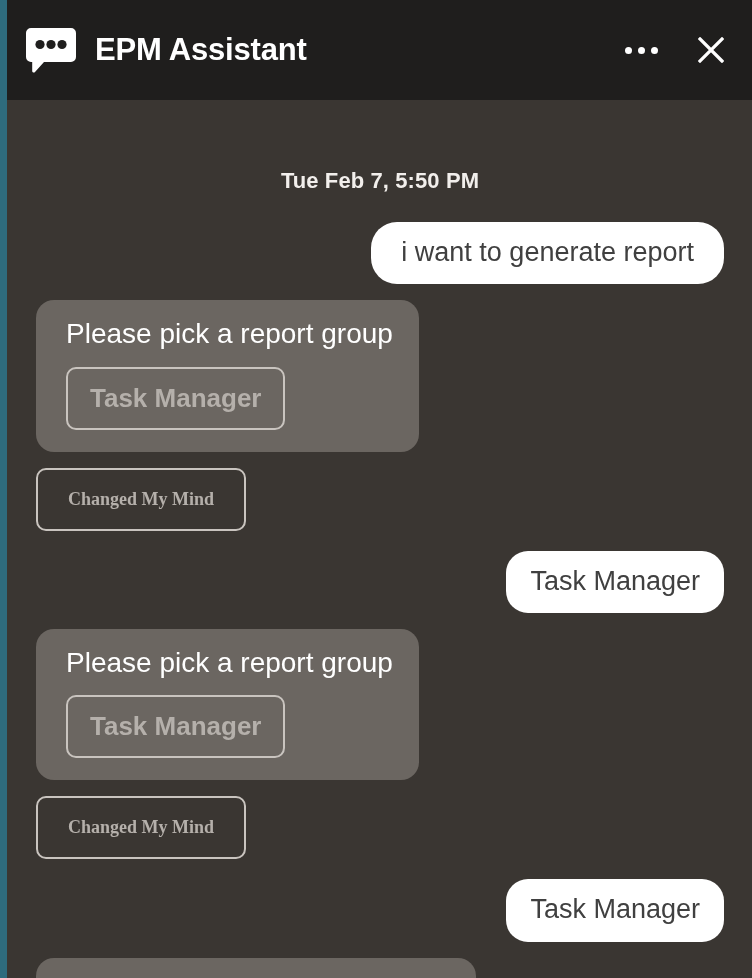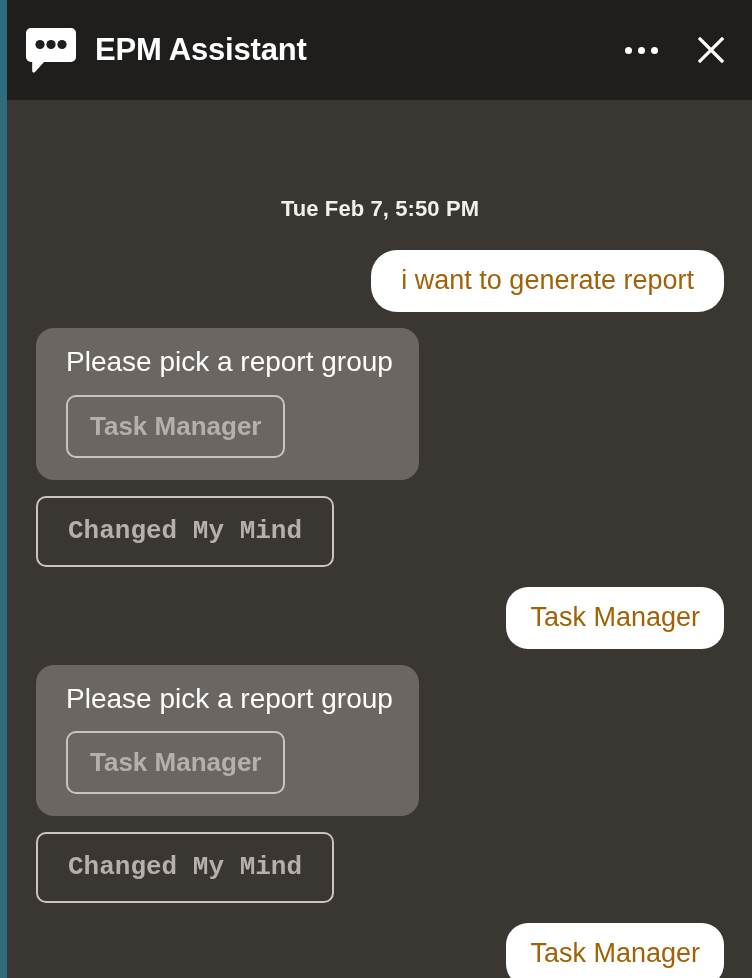--- a/index.html
+++ b/index.html
@@ -19,21 +19,20 @@
   #app {
     position: relative;
     width: 752px;
     height: 978px;
     box-sizing: border-box;
     border-left: 7px solid #2e6b7d;
     background: #3a3632;
     overflow: hidden;
     display: flex;
     flex-direction: column;
-    gap: 28px;
   }
 
   
   .titlebar {
     flex: 0 0 100px;
     height: 100px;
     background: #1f1e1d;
     display: flex;
     align-items: center;
     padding: 0 24px 0 18px;
@@ -111,21 +110,21 @@
     letter-spacing: 0.1px;
   }
 
   .row { display: flex; margin-bottom: 16px; }
   .row.user { justify-content: flex-end; }
   .row.bot  { justify-content: flex-start; }
 
   
   .bubble-user {
     background: #ffffff;
-    color: #a16207;
+    color: #404040;
     font-size: 27px;
     line-height: 1.2;
     padding: 14px 24px 16px 24px;
     border-radius: 22px;
     max-width: 700px;
     box-sizing: border-box;
     white-space: nowrap;
   }
   .bubble-user.wide { border-radius: 26px; padding-left: 30px; padding-right: 30px; }
 
@@ -160,22 +159,22 @@
     white-space: nowrap;
   }
 
   
   .row.action { display: flex; justify-content: flex-start; margin-bottom: 20px; }
   .action-btn {
     border: 2px solid #c9c4bf;
     border-radius: 10px;
     background: transparent;
     color: #b5b0ab;
-    font-family: Liberation Mono, monospace;
-    font-size: 26px;
+    font-family: Liberation Serif, serif;
+    font-size: 18px;
     font-weight: bold;
     padding: 20px 30px 21px 30px;
     cursor: pointer;
     line-height: 1;
     white-space: nowrap;
   }
 
   
   .bubble-partial {
     background: #6b6661;

